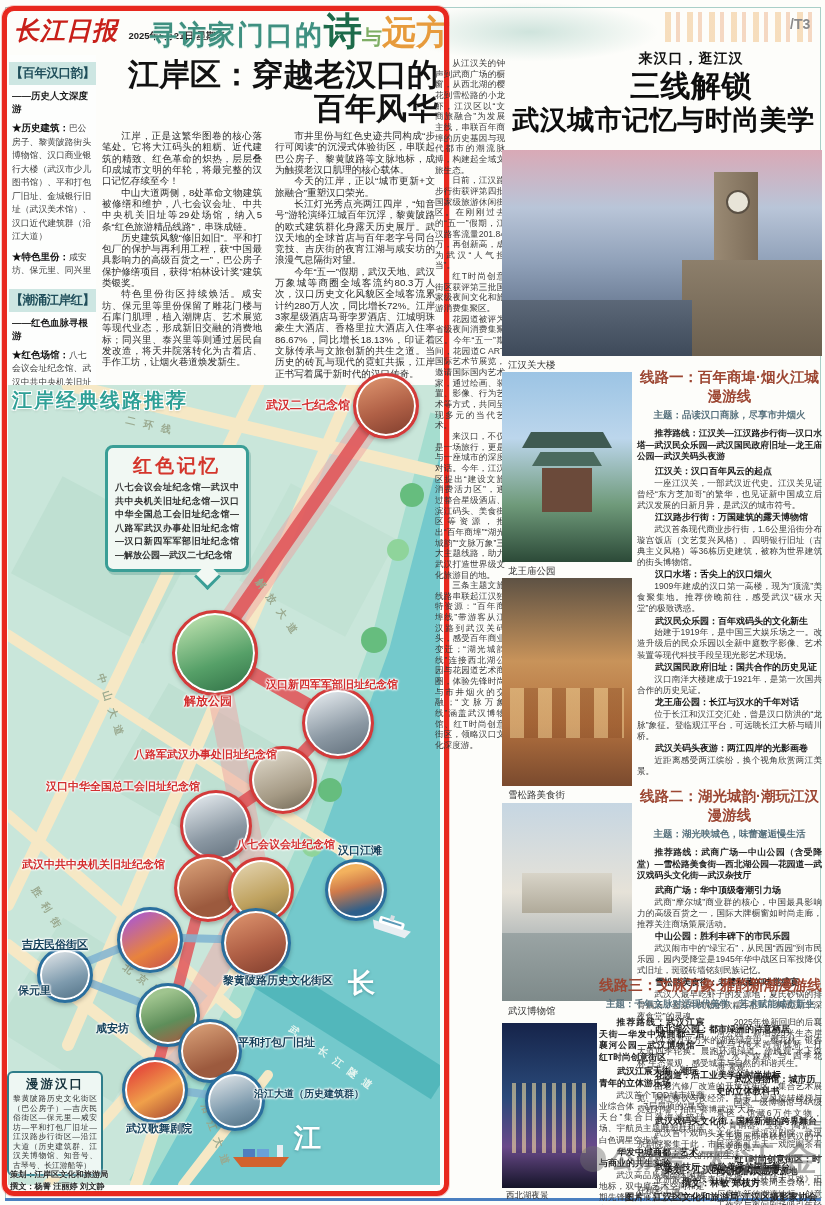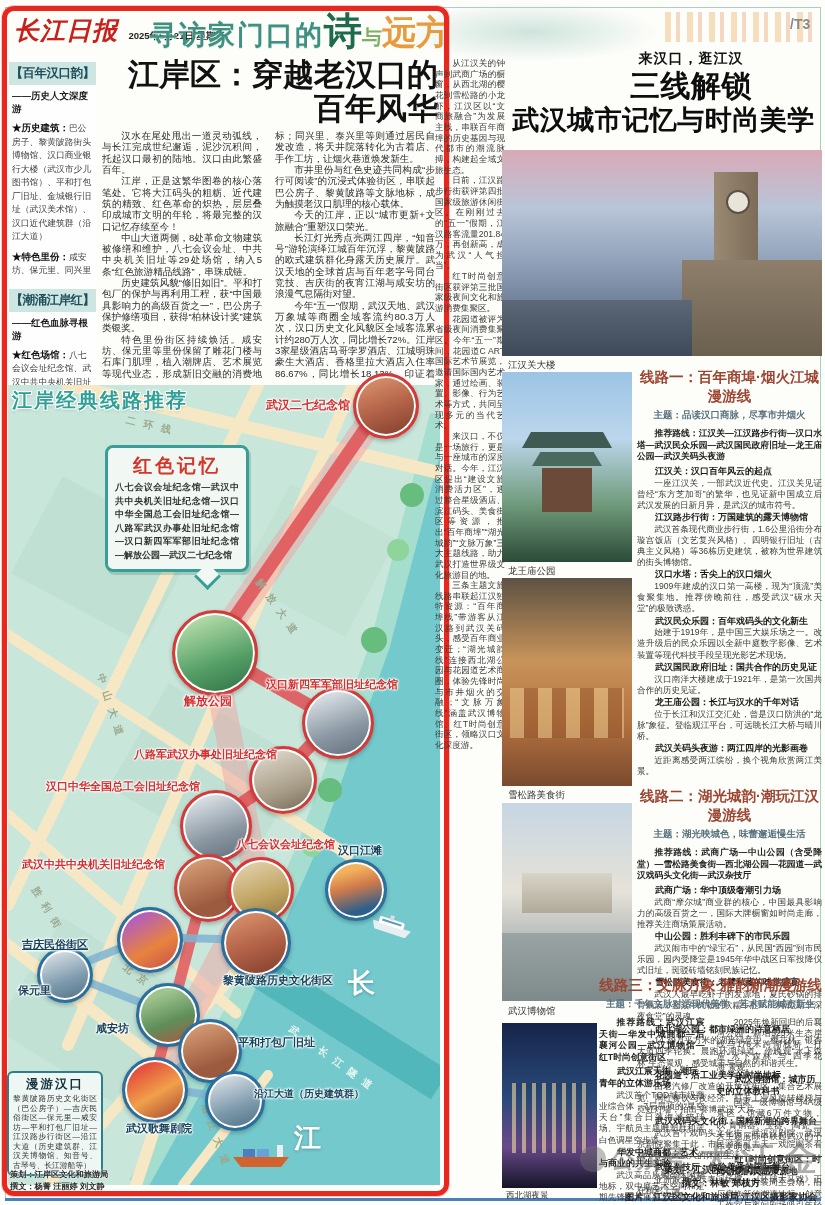--- a/index.html
+++ b/index.html
@@ -129,21 +129,20 @@
     <div class="sb-sub">——新消费场景体验之旅</div>
     <div class="sb-item"><span class="sb-lab">★首店首展：</span><span class="sb-txt">武汉天地、武汉万象城</span></div>
     <div class="sb-item"><span class="sb-lab">★潮流地标：</span><span class="sb-txt">潮流盒子·武汉X118、老通城·通城印巷</span></div>
   </aside>
 
   <div class="abs headline">
     <div>江岸区：穿越老汉口的</div>
     <div>百年风华</div>
   </div>
   <div class="abs article">
-    <p>汉水在尾处甩出一道灵动弧线，与长江完成世纪邂逅，泥沙沉积间，托起汉口最初的陆地。汉口由此繁盛百年。</p>
     <p>江岸，正是这繁华图卷的核心落笔处。它将大江码头的粗粝、近代建筑的精致、红色革命的炽热，层层叠印成城市文明的年轮，将最完整的汉口记忆存续至今！</p>
     <p>中山大道两侧，8处革命文物建筑被修缮和维护，八七会议会址、中共中央机关旧址等29处场馆，纳入5条“红色旅游精品线路”，串珠成链。</p>
     <p>历史建筑风貌“修旧如旧”。平和打包厂的保护与再利用工程，获“中国最具影响力的高级百货之一”，巴公房子保护修缮项目，获得“柏林设计奖”建筑类银奖。</p>
     <p>特色里份街区持续焕活。咸安坊、保元里等里份保留了雕花门楼与石库门肌理，植入潮牌店、艺术展览等现代业态，形成新旧交融的消费地标；同兴里、泰兴里等则通过居民自发改造，将天井院落转化为古着店、手作工坊，让烟火巷道焕发新生。</p>
     <p>市井里份与红色史迹共同构成“步行可阅读”的沉浸式体验街区，串联起巴公房子、黎黄陂路等文脉地标，成为触摸老汉口肌理的核心载体。</p>
     <p>今天的江岸，正以“城市更新+文旅融合”重塑汉口荣光。</p>
     <p>长江灯光秀点亮两江四岸，“知音号”游轮演绎江城百年沉浮，黎黄陂路的欧式建筑群化身露天历史展厅。武汉天地的全球首店与百年老字号同台竞技、吉庆街的夜宵江湖与咸安坊的浪漫气息隔街对望。</p>
     <p>今年“五一”假期，武汉天地、武汉万象城等商圈全域客流约80.3万人次，汉口历史文化风貌区全域客流累计约280万人次，同比增长72%。江岸3家星级酒店马哥孛罗酒店、江城明珠豪生大酒店、香格里拉大酒店入住率86.67%，同比增长18.13%，印证着文脉传承与文旅创新的共生之道。当历史的砖瓦与现代的霓虹共振，江岸正书写着属于新时代的汉口传奇。</p>
   </div>
 

